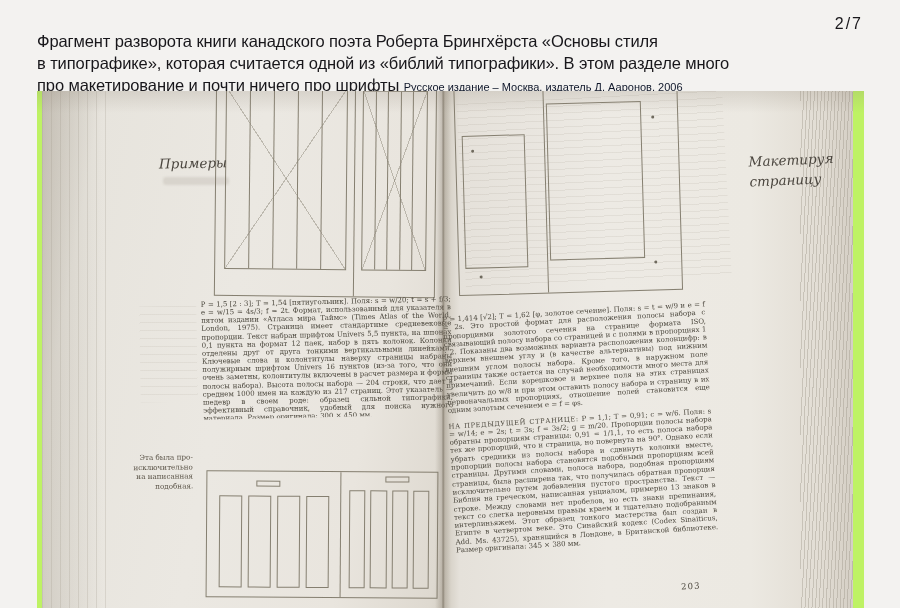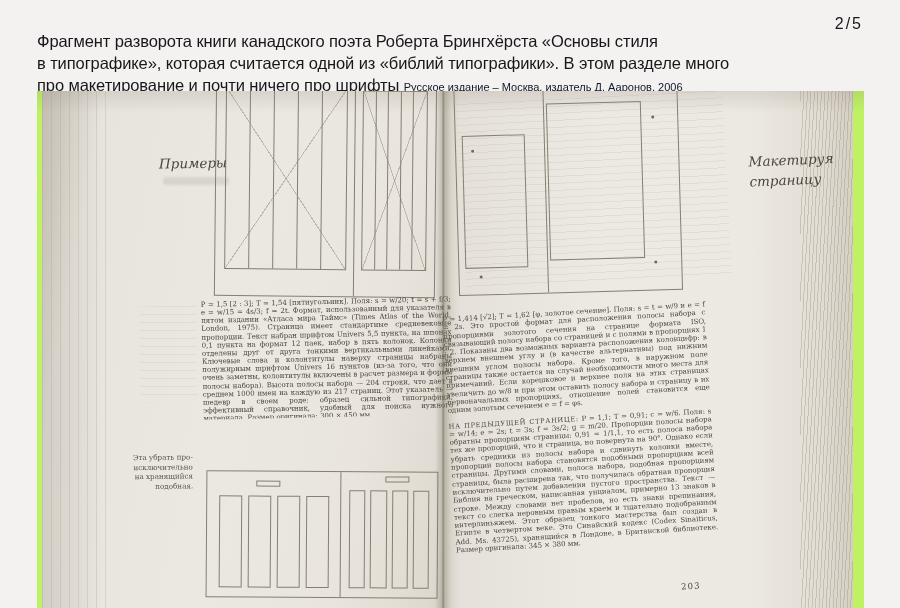--- a/index.html
+++ b/index.html
@@ -125,21 +125,21 @@
 </style>
 </head>
 <body>
 
 <div class="stage">
 
   <p class="caption"><span>Фрагмент разворота книги канадского поэта Роберта Брингхёрста «Основы стиля
 в типографике», которая считается одной из «библий типографики». В этом разделе много
 про макетирование и почти ничего про шрифты </span><span class="note">Русское издание – Москва, издатель Д. Ааронов, 2006</span></p>
 
-  <div class="pager">2/5</div>
+  <div class="pager">2/7</div>
 
   <div class="photo">
 
     <div class="page-left">
       <div class="left-curl"></div>
     </div>
     <div class="page-right"></div>
     <div class="fore-edge"></div>
     <div class="gutter"></div>
     <div class="top-shade"></div>
@@ -206,22 +206,22 @@
     </div>
 
     <div class="booktext left-text">P = 1,5 [2 : 3]; T = 1,54 [пятиугольник]. Поля: s = w/20; t = s + f/3; e = w/15 = 4s/3; f = 2t. Формат, использованный для указателя в пятом издании «Атласа мира Таймс» (Times Atlas of the World, London, 1975). Страница имеет стандартные средневековые пропорции. Текст набран шрифтом Univers 5,5 пункта, на шпонах 0,1 пункта на формат 12 паек, набор в пять колонок. Колонки отделены друг от друга тонкими вертикальными линейками. Ключевые слова и колонтитулы наверху страницы набраны полужирным шрифтом Univers 16 пунктов (из-за того, что они очень заметны, колонтитулы включены в расчет размера и формы полосы набора). Высота полосы набора — 204 строки, что дает в среднем 1000 имен на каждую из 217 страниц. Этот указатель — шедевр в своем роде: образец сильной типографики, эффективный справочник, удобный для поиска нужного материала. Размер оригинала: 300 × 450 мм.</div>
 
     <div class="booktext right-text">
       <div class="para1">P = 1,414 [√2]; T = 1,62 [φ, золотое сечение]. Поля: s = t = w/9 и e = f = 2s. Это простой формат для расположения полосы набора с пропорциями золотого сечения на странице формата ISO, связывающий полосу набора со страницей и с полями в пропорциях 1 : 2. Показаны два возможных варианта расположения колонцифр: в верхнем внешнем углу и (в качестве альтернативы) под нижним внешним углом полосы набора. Кроме того, в наружном поле страницы также остается на случай необходимости много места для примечаний. Если корешковое и верхнее поля на этих страницах увеличить до w/8 и при этом оставить полосу набора и страницу в их первоначальных пропорциях, отношение полей становится еще одним золотым сечением e = f = φs.</div>
       <div class="para2"><span class="lead">НА ПРЕДЫДУЩЕЙ СТРАНИЦЕ:</span><span> P = 1,1; T = 0,91; c = w/6. Поля: s = w/14; e = 2s; t = 3s; f = 3s/2; g = m/20. Пропорции полосы набора обратны пропорциям страницы: 0,91 = 1/1,1, то есть полоса набора тех же пропорций, что и страница, но повернута на 90°. Однако если убрать средники из полосы набора и сдвинуть колонки вместе, пропорции полосы набора становятся подобными пропорциям всей страницы. Другими словами, полоса набора, подобная пропорциям страницы, была расширена так, что получилась обратная пропорция исключительно путем добавления пустого пространства. Текст — Библия на греческом, написанная унциалом, примерно 13 знаков в строке. Между словами нет пробелов, но есть знаки препинания, текст со слегка неровным правым краем и тщательно подобранным интерлиньяжем. Этот образец тонкого мастерства был создан в Египте в четвертом веке. Это Синайский кодекс (Codex Sinaiticus, Add. Ms. 43725), хранящийся в Лондоне, в Британской библиотеке. Размер оригинала: 345 × 380 мм.</span></div>
     </div>
 
     <div class="margin-note">
-      <div>Эта убрать про-</div>
+      <div>Эта была про-</div>
       <div>исключительно</div>
-      <div>на хранящийся</div>
+      <div>на написанная</div>
       <div>подобная.</div>
     </div>
 
     <div class="page-num">203</div>
 
   </div>
 </div>
 
 </body></html>

